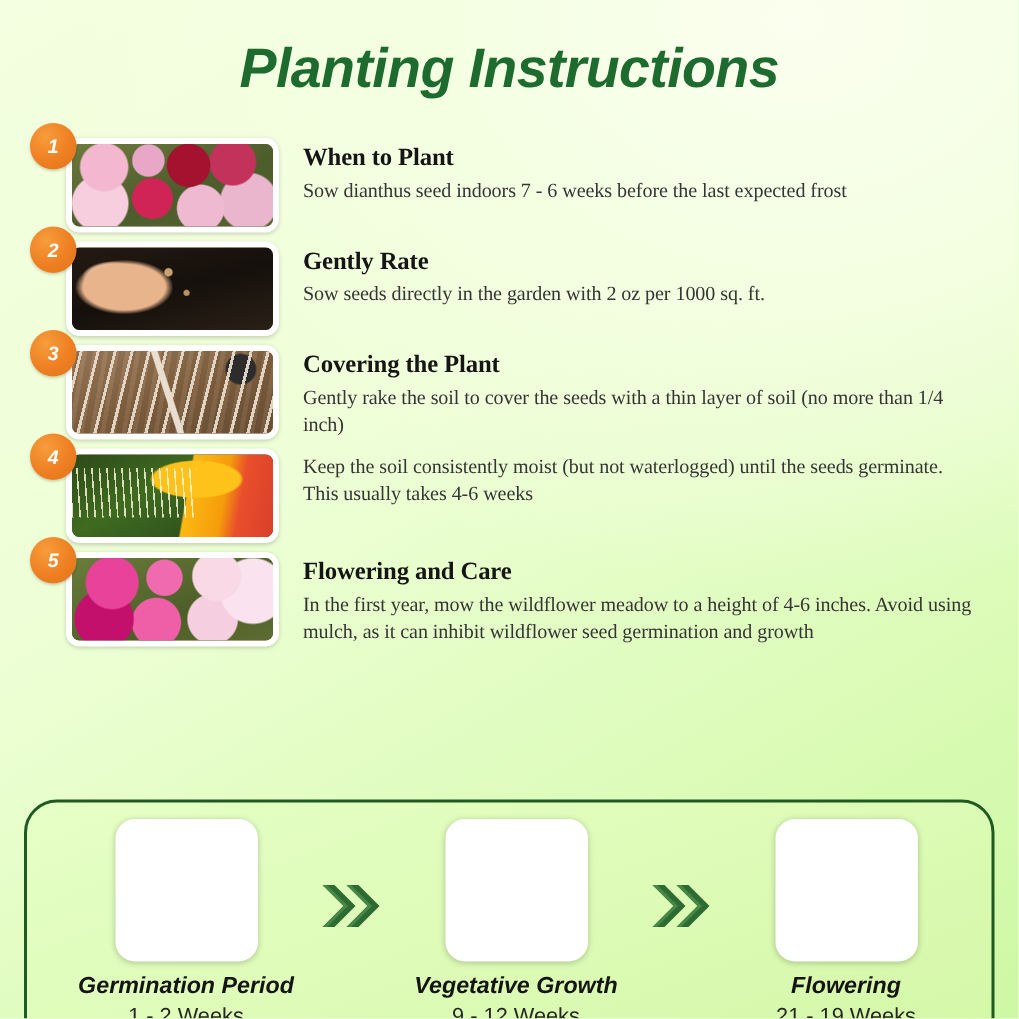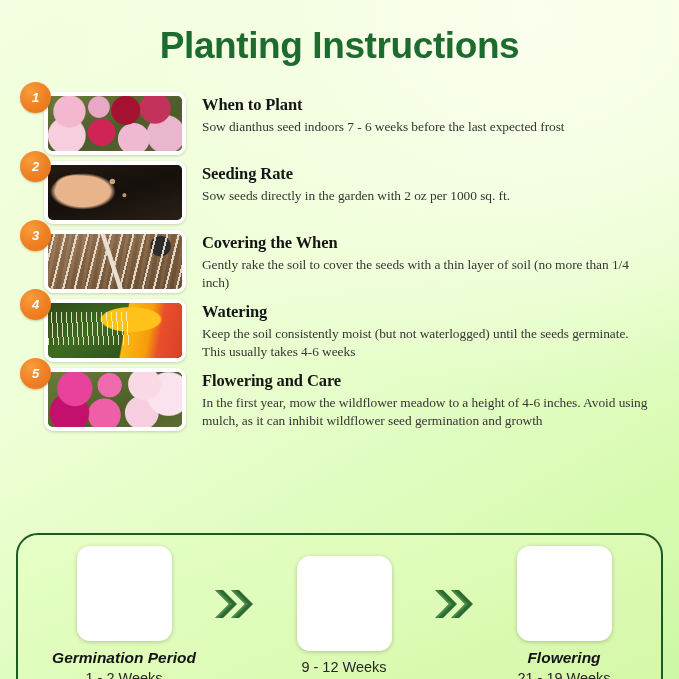--- a/index.html
+++ b/index.html
@@ -20,20 +20,21 @@
       radial-gradient(ellipse 120% 90% at 78% 2%, #fbffef 0%, #f4ffe2 28%, rgba(244,255,226,0) 62%),
       linear-gradient(150deg, #f3ffe0 0%, #eeffd6 40%, #d9fbb4 78%, #cdf8a4 100%);
     overflow: hidden;
   }
 
   
   .title {
     text-align: center;
     font-size: 37px;
     font-weight: bold;
+    font-style: italic;
     color: #1d6b2e;
     letter-spacing: -0.4px;
     padding-top: 26px;
     line-height: 1.1;
   }
 
   
   .steps {
     position: absolute;
     top: 92px;
@@ -269,47 +270,46 @@
     </div>
 
     <div class="step">
       <div class="thumb-wrap">
         <div class="thumb" style="height:63px;">
           <div class="scene sc-sowing"></div>
         </div>
         <div class="badge">2</div>
       </div>
       <div class="step-text">
-        <div class="step-title">Seeding Rate</div>
+        <div class="step-title">Gently Rate</div>
         <div class="step-desc">Sow seeds directly in the garden with 2 oz per 1000 sq. ft.</div>
       </div>
     </div>
 
     <div class="step">
       <div class="thumb-wrap">
         <div class="thumb" style="height:63px;">
           <div class="scene sc-rake"></div>
         </div>
         <div class="badge">3</div>
       </div>
       <div class="step-text">
-        <div class="step-title">Covering the When</div>
+        <div class="step-title">Covering the Plant</div>
         <div class="step-desc">Gently rake the soil to cover the seeds with a thin layer of soil (no more than 1/4 inch)</div>
       </div>
     </div>
 
     <div class="step">
       <div class="thumb-wrap">
         <div class="thumb" style="height:63px;">
           <div class="scene sc-water"></div>
         </div>
         <div class="badge">4</div>
       </div>
       <div class="step-text">
-        <div class="step-title">Watering</div>
         <div class="step-desc">Keep the soil consistently moist (but not waterlogged) until the seeds germinate. This usually takes 4-6 weeks</div>
       </div>
     </div>
 
     <div class="step">
       <div class="thumb-wrap">
         <div class="thumb" style="height:63px;">
           <div class="scene sc-dianthus2"></div>
         </div>
         <div class="badge">5</div>
@@ -338,20 +338,21 @@
         <path d="M18 3 L32 17 L18 31 L26 31 L40 17 L26 3 Z" fill="#2e6b32"></path>
         <path d="M2 3 L16 17 L2 31 L5 31 L19 17 L5 3 Z" fill="#50904f" opacity="0.75"></path>
         <path d="M18 3 L32 17 L18 31 L21 31 L35 17 L21 3 Z" fill="#50904f" opacity="0.75"></path>
       </svg>
     </div>
 
     <div class="stage">
       <div class="stage-img">
         <div class="scene sc-veg"></div>
       </div>
+      <div class="stage-name">Vegetative Growth</div>
       <div class="stage-weeks">9 - 12 Weeks</div>
     </div>
 
     <div class="arrow">
       <svg width="42" height="34" viewBox="0 0 42 34" aria-hidden="true">
         <path d="M2 3 L16 17 L2 31 L10 31 L24 17 L10 3 Z" fill="#2e6b32"></path>
         <path d="M18 3 L32 17 L18 31 L26 31 L40 17 L26 3 Z" fill="#2e6b32"></path>
         <path d="M2 3 L16 17 L2 31 L5 31 L19 17 L5 3 Z" fill="#50904f" opacity="0.75"></path>
         <path d="M18 3 L32 17 L18 31 L21 31 L35 17 L21 3 Z" fill="#50904f" opacity="0.75"></path>
       </svg>

